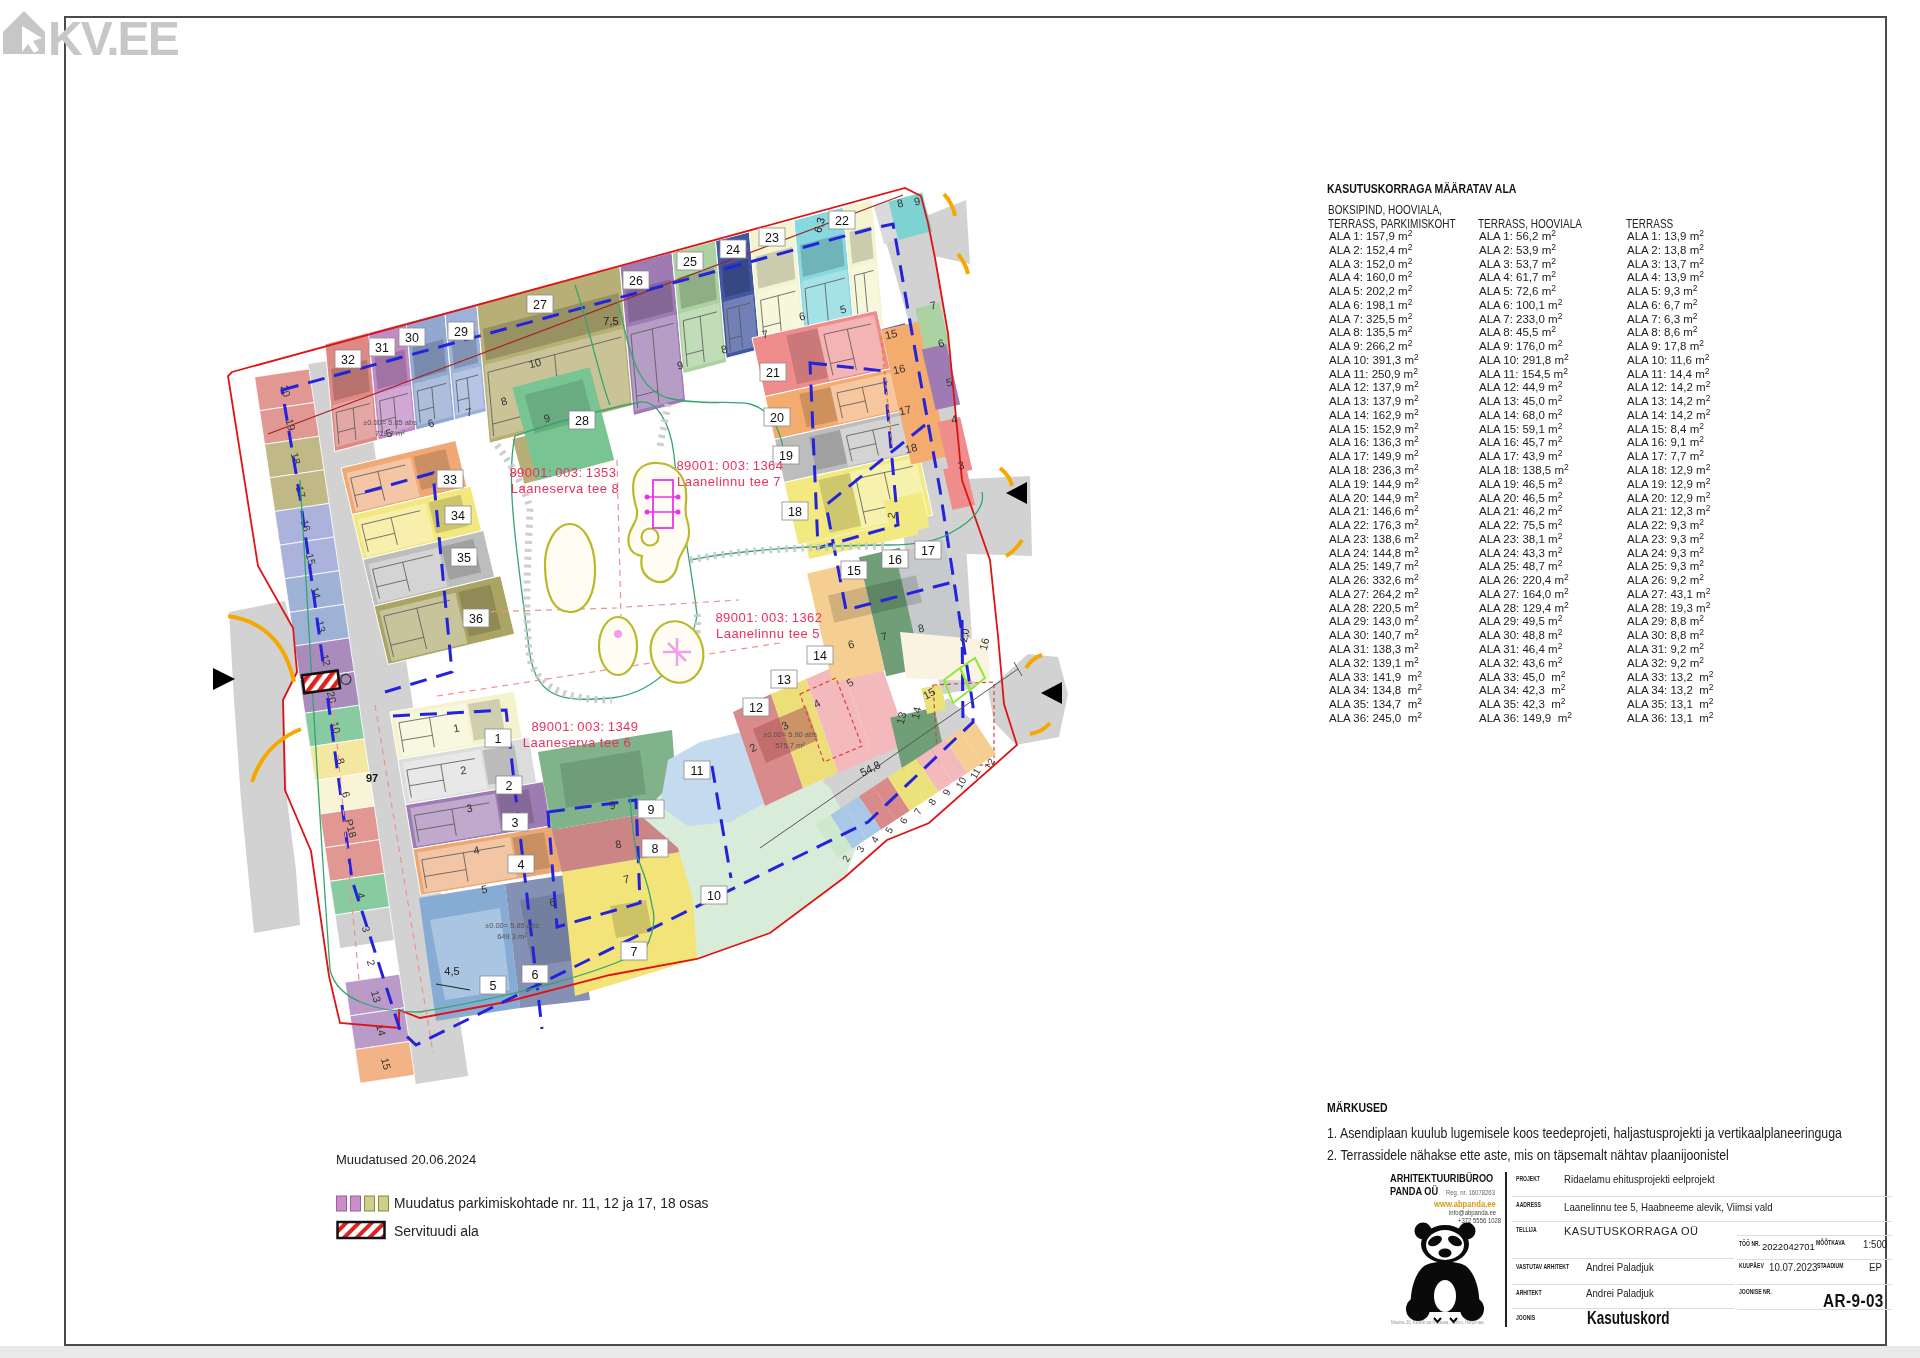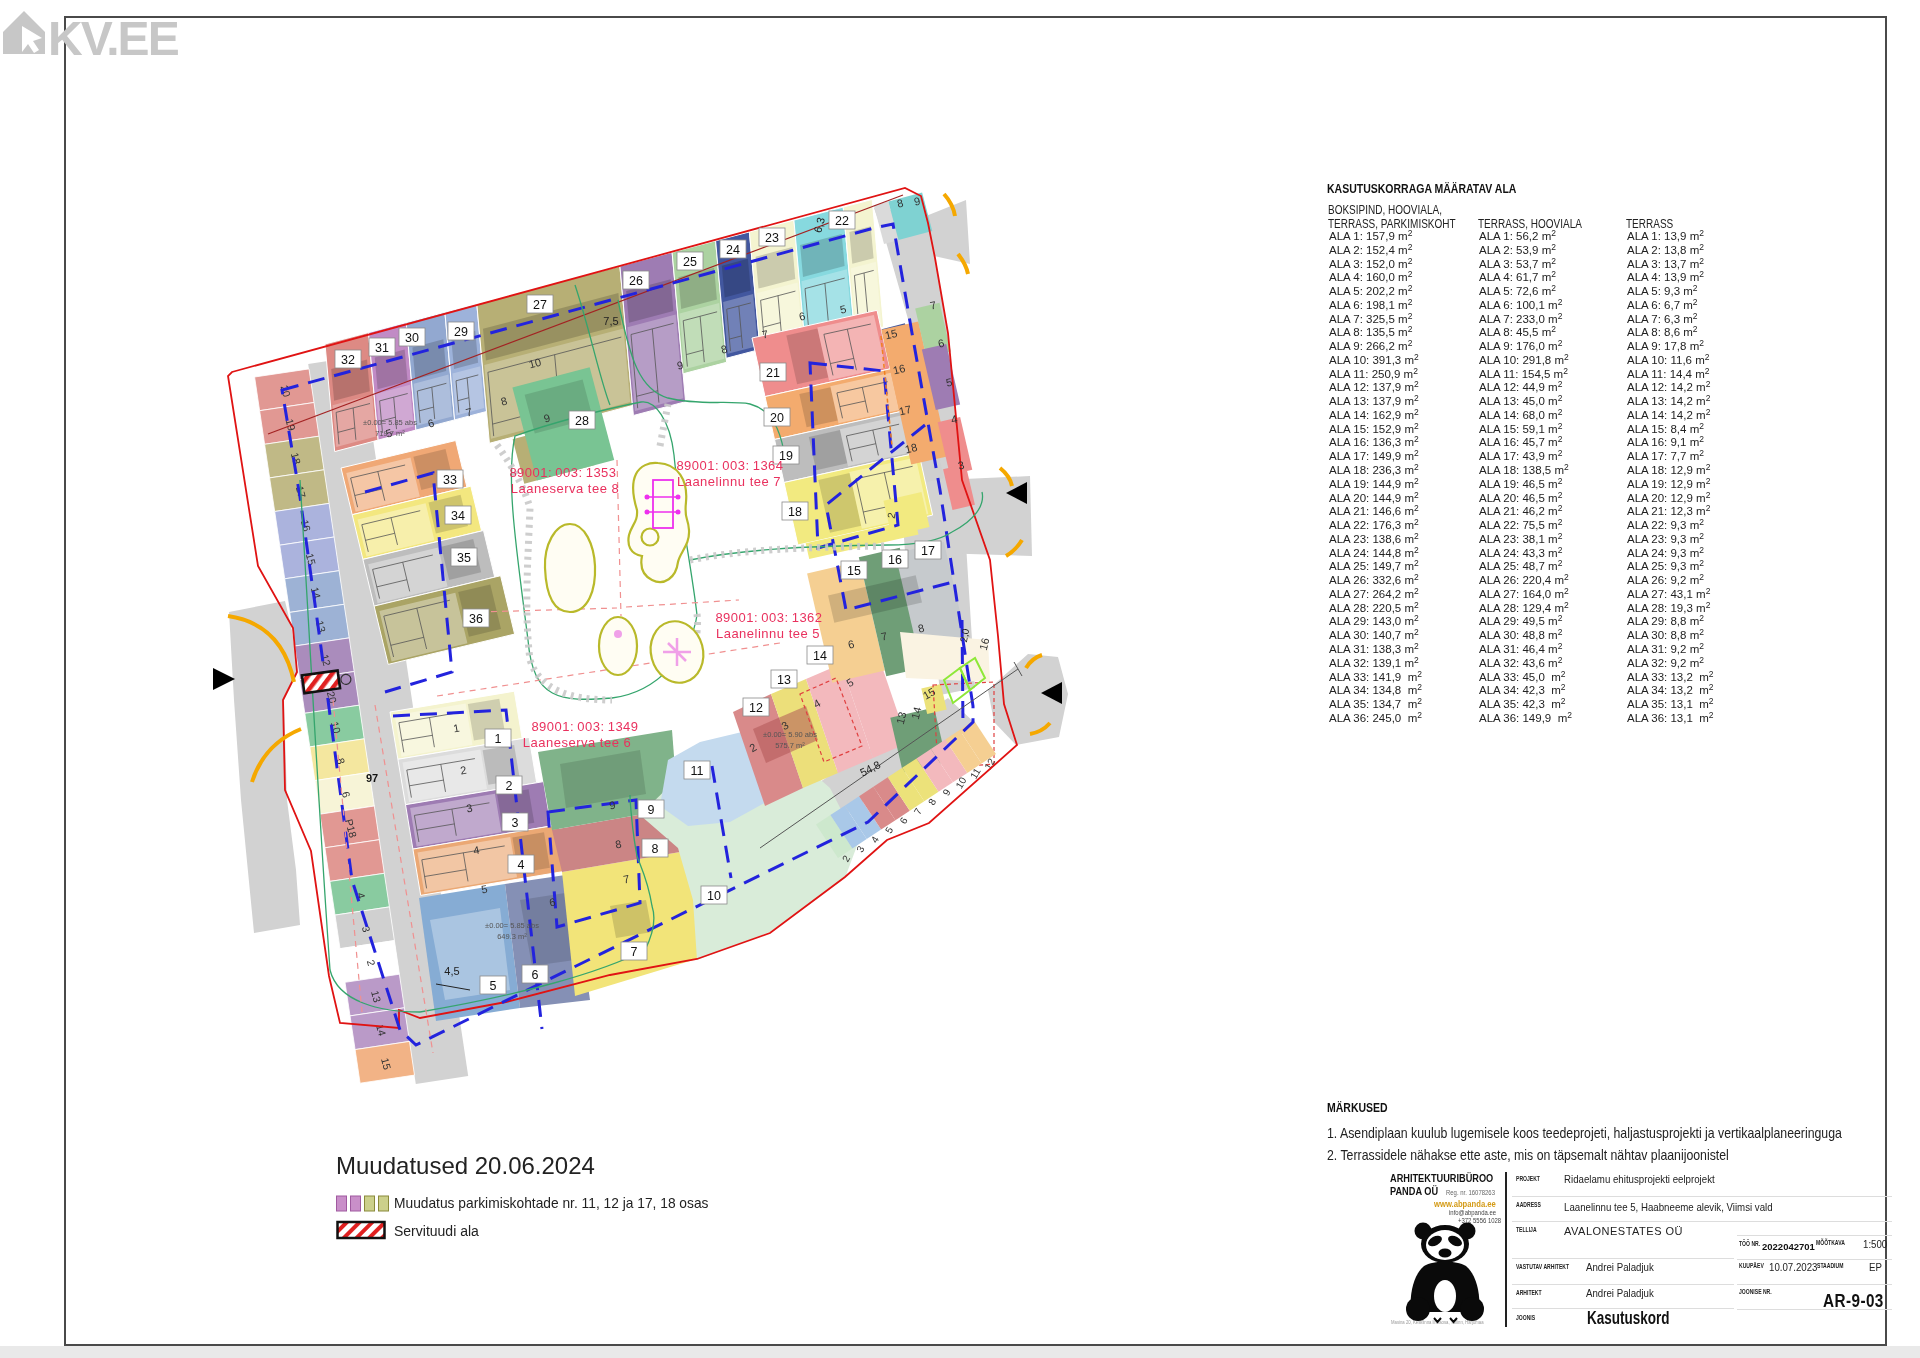--- a/index.html
+++ b/index.html
@@ -629,21 +629,21 @@
 <div style="position:absolute;left:1328px;top:204px;font-size:12.5px;line-height:13.5px;color:#222;white-space:nowrap;transform:scaleX(0.8);transform-origin:0 0">BOKSIPIND, HOOVIALA,<br>TERRASS, PARKIMISKOHT</div>
 <div style="position:absolute;left:1478px;top:217px;font-size:12.5px;color:#222;white-space:nowrap;transform:scaleX(0.8);transform-origin:0 0">TERRASS, HOOVIALA</div>
 <div style="position:absolute;left:1626px;top:217px;font-size:12.5px;color:#222;white-space:nowrap;transform:scaleX(0.8);transform-origin:0 0">TERRASS</div>
 
 <div class="tc" style="left:1329px">ALA 1: 157,9 m<sup>2</sup><br>ALA 2: 152,4 m<sup>2</sup><br>ALA 3: 152,0 m<sup>2</sup><br>ALA 4: 160,0 m<sup>2</sup><br>ALA 5: 202,2 m<sup>2</sup><br>ALA 6: 198,1 m<sup>2</sup><br>ALA 7: 325,5 m<sup>2</sup><br>ALA 8: 135,5 m<sup>2</sup><br>ALA 9: 266,2 m<sup>2</sup><br>ALA 10: 391,3 m<sup>2</sup><br>ALA 11: 250,9 m<sup>2</sup><br>ALA 12: 137,9 m<sup>2</sup><br>ALA 13: 137,9 m<sup>2</sup><br>ALA 14: 162,9 m<sup>2</sup><br>ALA 15: 152,9 m<sup>2</sup><br>ALA 16: 136,3 m<sup>2</sup><br>ALA 17: 149,9 m<sup>2</sup><br>ALA 18: 236,3 m<sup>2</sup><br>ALA 19: 144,9 m<sup>2</sup><br>ALA 20: 144,9 m<sup>2</sup><br>ALA 21: 146,6 m<sup>2</sup><br>ALA 22: 176,3 m<sup>2</sup><br>ALA 23: 138,6 m<sup>2</sup><br>ALA 24: 144,8 m<sup>2</sup><br>ALA 25: 149,7 m<sup>2</sup><br>ALA 26: 332,6 m<sup>2</sup><br>ALA 27: 264,2 m<sup>2</sup><br>ALA 28: 220,5 m<sup>2</sup><br>ALA 29: 143,0 m<sup>2</sup><br>ALA 30: 140,7 m<sup>2</sup><br>ALA 31: 138,3 m<sup>2</sup><br>ALA 32: 139,1 m<sup>2</sup><br>ALA 33: 141,9&nbsp; m<sup>2</sup><br>ALA 34: 134,8&nbsp; m<sup>2</sup><br>ALA 35: 134,7&nbsp; m<sup>2</sup><br>ALA 36: 245,0&nbsp; m<sup>2</sup></div>
 
 <div class="tc" style="left:1479px">ALA 1: 56,2 m<sup>2</sup><br>ALA 2: 53,9 m<sup>2</sup><br>ALA 3: 53,7 m<sup>2</sup><br>ALA 4: 61,7 m<sup>2</sup><br>ALA 5: 72,6 m<sup>2</sup><br>ALA 6: 100,1 m<sup>2</sup><br>ALA 7: 233,0 m<sup>2</sup><br>ALA 8: 45,5 m<sup>2</sup><br>ALA 9: 176,0 m<sup>2</sup><br>ALA 10: 291,8 m<sup>2</sup><br>ALA 11: 154,5 m<sup>2</sup><br>ALA 12: 44,9 m<sup>2</sup><br>ALA 13: 45,0 m<sup>2</sup><br>ALA 14: 68,0 m<sup>2</sup><br>ALA 15: 59,1 m<sup>2</sup><br>ALA 16: 45,7 m<sup>2</sup><br>ALA 17: 43,9 m<sup>2</sup><br>ALA 18: 138,5 m<sup>2</sup><br>ALA 19: 46,5 m<sup>2</sup><br>ALA 20: 46,5 m<sup>2</sup><br>ALA 21: 46,2 m<sup>2</sup><br>ALA 22: 75,5 m<sup>2</sup><br>ALA 23: 38,1 m<sup>2</sup><br>ALA 24: 43,3 m<sup>2</sup><br>ALA 25: 48,7 m<sup>2</sup><br>ALA 26: 220,4 m<sup>2</sup><br>ALA 27: 164,0 m<sup>2</sup><br>ALA 28: 129,4 m<sup>2</sup><br>ALA 29: 49,5 m<sup>2</sup><br>ALA 30: 48,8 m<sup>2</sup><br>ALA 31: 46,4 m<sup>2</sup><br>ALA 32: 43,6 m<sup>2</sup><br>ALA 33: 45,0&nbsp; m<sup>2</sup><br>ALA 34: 42,3&nbsp; m<sup>2</sup><br>ALA 35: 42,3&nbsp; m<sup>2</sup><br>ALA 36: 149,9&nbsp; m<sup>2</sup></div>
 
 <div class="tc" style="left:1627px">ALA 1: 13,9 m<sup>2</sup><br>ALA 2: 13,8 m<sup>2</sup><br>ALA 3: 13,7 m<sup>2</sup><br>ALA 4: 13,9 m<sup>2</sup><br>ALA 5: 9,3 m<sup>2</sup><br>ALA 6: 6,7 m<sup>2</sup><br>ALA 7: 6,3 m<sup>2</sup><br>ALA 8: 8,6 m<sup>2</sup><br>ALA 9: 17,8 m<sup>2</sup><br>ALA 10: 11,6 m<sup>2</sup><br>ALA 11: 14,4 m<sup>2</sup><br>ALA 12: 14,2 m<sup>2</sup><br>ALA 13: 14,2 m<sup>2</sup><br>ALA 14: 14,2 m<sup>2</sup><br>ALA 15: 8,4 m<sup>2</sup><br>ALA 16: 9,1 m<sup>2</sup><br>ALA 17: 7,7 m<sup>2</sup><br>ALA 18: 12,9 m<sup>2</sup><br>ALA 19: 12,9 m<sup>2</sup><br>ALA 20: 12,9 m<sup>2</sup><br>ALA 21: 12,3 m<sup>2</sup><br>ALA 22: 9,3 m<sup>2</sup><br>ALA 23: 9,3 m<sup>2</sup><br>ALA 24: 9,3 m<sup>2</sup><br>ALA 25: 9,3 m<sup>2</sup><br>ALA 26: 9,2 m<sup>2</sup><br>ALA 27: 43,1 m<sup>2</sup><br>ALA 28: 19,3 m<sup>2</sup><br>ALA 29: 8,8 m<sup>2</sup><br>ALA 30: 8,8 m<sup>2</sup><br>ALA 31: 9,2 m<sup>2</sup><br>ALA 32: 9,2 m<sup>2</sup><br>ALA 33: 13,2&nbsp; m<sup>2</sup><br>ALA 34: 13,2&nbsp; m<sup>2</sup><br>ALA 35: 13,1&nbsp; m<sup>2</sup><br>ALA 36: 13,1&nbsp; m<sup>2</sup></div>
 
-<div style="position:absolute;left:336px;top:1152px;font-size:24px;color:#222">Muudatused 20.06.2024</div>
+<div style="position:absolute;left:336px;top:1152px;font-size:13px;color:#222">Muudatused 20.06.2024</div>
 
 <svg width="500" height="60" viewBox="0 0 500 60" style="position:absolute;left:336px;top:1192px">
 <rect x="0.5" y="4" width="10" height="15" fill="#c98fc9" stroke="#a05aa0"></rect>
 <rect x="14.5" y="4" width="10" height="15" fill="#c98fc9" stroke="#a05aa0"></rect>
 <rect x="28.5" y="4" width="10" height="15" fill="#ccd08b" stroke="#8a8a3a"></rect>
 <rect x="42.5" y="4" width="10" height="15" fill="#ccd08b" stroke="#8a8a3a"></rect>
 <rect x="1.5" y="30" width="47" height="16" fill="url(#hatch2)" stroke="#111" stroke-width="2.5"></rect>
 <defs>
       <pattern id="hatch2" width="9" height="9" patternTransform="rotate(45)" patternUnits="userSpaceOnUse">
 <rect width="9" height="9" fill="#fff"></rect>
@@ -703,24 +703,24 @@
 <div class="sep" style="left:1737px;top:1284px;width:155px"></div>
 <div class="sep" style="left:1737px;top:1309px;width:155px"></div>
 
 <div class="lbl" style="left:1516px;top:1175px">PROJEKT</div>
 <div class="val" style="left:1564px;top:1173px">Ridaelamu ehitusprojekti eelprojekt</div>
 
 <div class="lbl" style="left:1516px;top:1201px">AADRESS</div>
 <div class="val" style="left:1564px;top:1201px">Laanelinnu tee 5, Haabneeme alevik, Viimsi vald</div>
 
 <div class="lbl" style="left:1516px;top:1226px">TELLIJA</div>
-<div style="position:absolute;left:1564px;top:1225px;font-size:11px;letter-spacing:0.5px;color:#222">AVALONESTATES OÜ</div>
+<div style="position:absolute;left:1564px;top:1225px;font-size:11px;letter-spacing:0.5px;color:#222">KASUTUSKORRAGA OÜ</div>
 
 <div class="lbl" style="left:1739px;top:1240px">TÖÖ NR.</div>
-<div style="position:absolute;left:1762px;top:1241px;font-size:9.5px;font-weight:bold;color:#111">2022042701</div>
+<div style="position:absolute;left:1762px;top:1241px;font-size:9.5px;font-weight:normal;color:#111">2022042701</div>
 
 <div class="lbl" style="left:1816px;top:1239px">MÕÕTKAVA</div>
 <div class="val" style="left:1863px;top:1238px">1:500</div>
 
 <div class="lbl" style="left:1516px;top:1263px">VASTUTAV ARHITEKT</div>
 <div class="val" style="left:1586px;top:1261px">Andrei Paladjuk</div>
 
 <div class="lbl" style="left:1739px;top:1262px">KUUPÄEV</div>
 <div class="val" style="left:1769px;top:1261px">10.07.2023</div>
 

